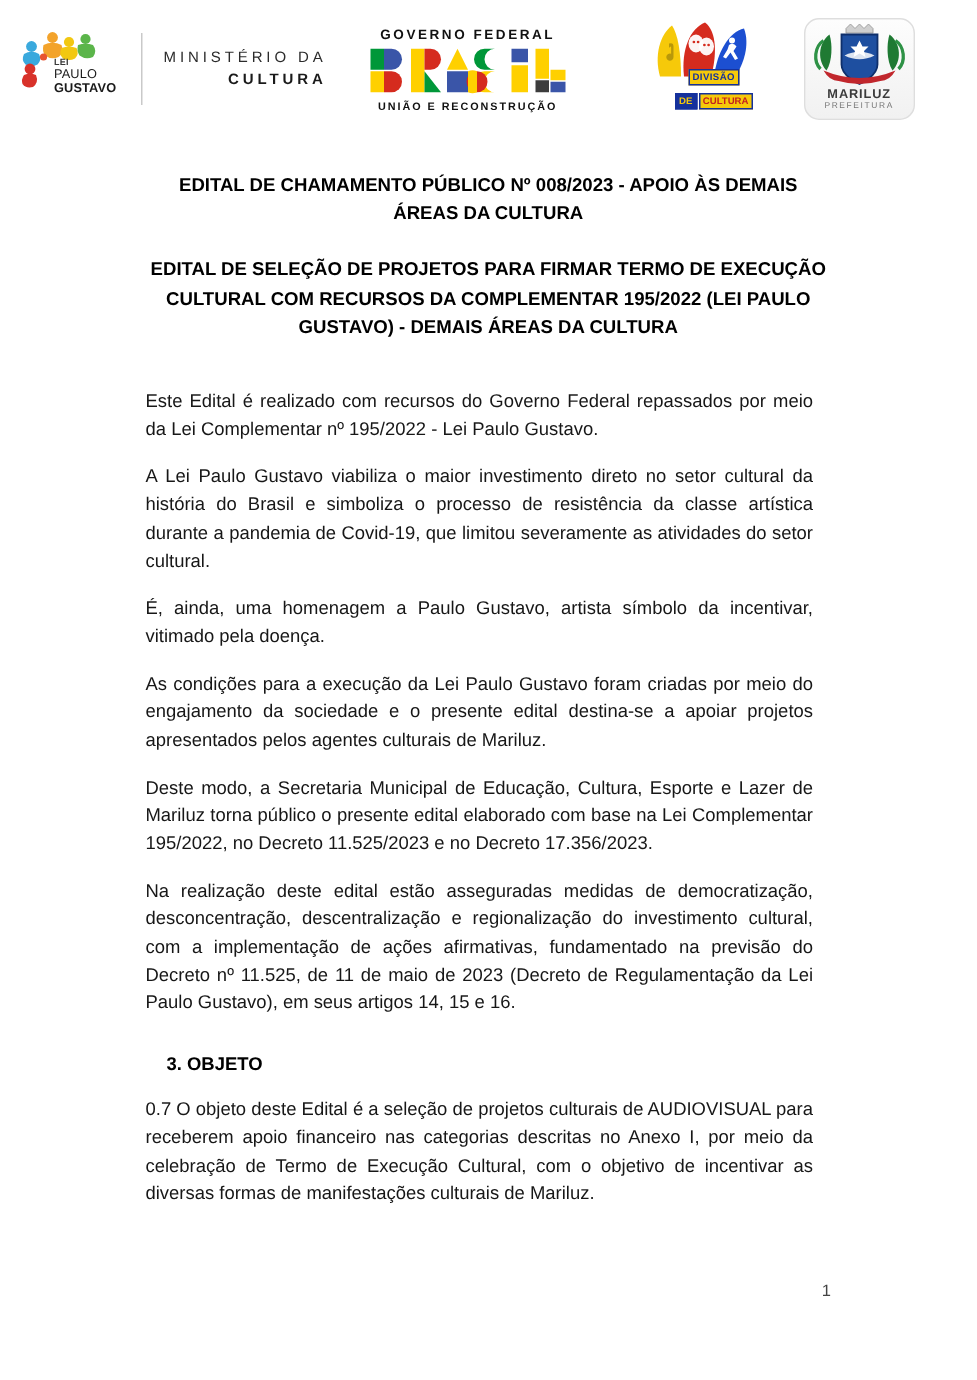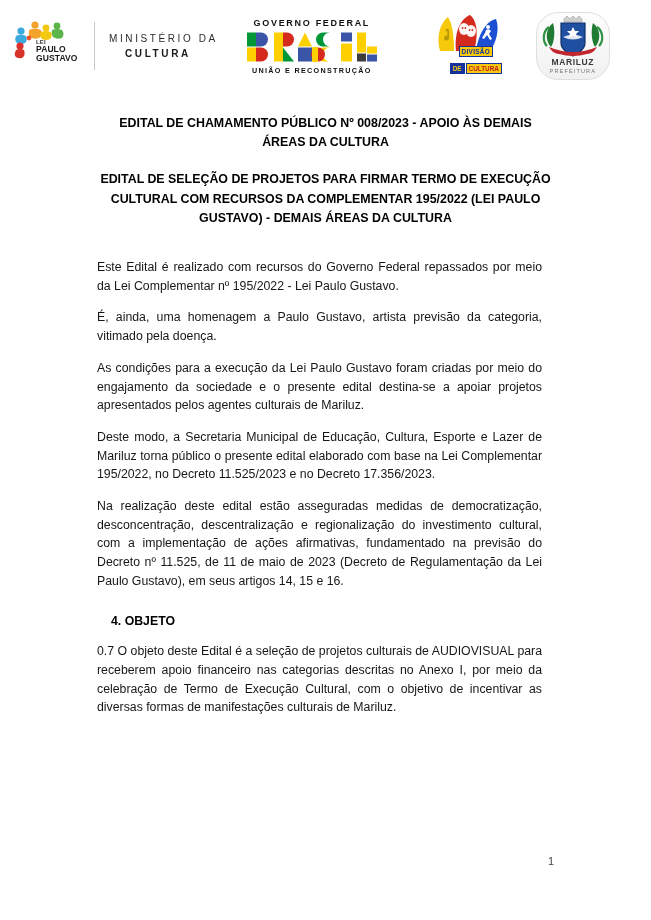--- a/index.html
+++ b/index.html
@@ -40,35 +40,35 @@
     width: 56px;
     height: 40px;
   }
   .lpg-text {
     position: absolute;
     left: 26px;
     top: 22px;
     line-height: 1.0;
   }
   .lpg-text .l1 { font-size: 6px; font-weight: bold; color: #3a3a3a; letter-spacing: .2px;}
-  .lpg-text .l2 { font-size: 8.5px; font-weight: bold; color: #1a1a1a; letter-spacing: .1px;}
+  .lpg-text .l2 { font-size: 8.5px; font-weight: normal; color: #1a1a1a; letter-spacing: .1px;}
   .lpg-text .l3 { font-size: 8.5px; font-weight: bold; color: #1a1a1a; letter-spacing: .1px;}
 
   .divider-v {
     width: 1px;
     height: 48px;
     background: #c9c9c9;
     margin: 0 14px 0 6px;
     flex: 0 0 auto;
   }
 
   
   .minc {
     flex: 0 0 auto;
-    text-align: left;
+    text-align: right;
     line-height: 1.55;
     padding-right: 4px;
   }
   .minc .m1 {
     font-size: 10px;
     letter-spacing: 2.6px;
     color: #2b2b2b;
   }
   .minc .m2 {
     font-size: 10px;
@@ -157,21 +157,21 @@
   }
 
   
   .mariluz {
     flex: 0 0 auto;
     margin-left: 18px;
     width: 74px;
     height: 68px;
     background: linear-gradient(180deg,#fdfdfd 0%, #f1f1f1 100%);
     border: 1px solid #dedede;
-    border-radius: 22px;
+    border-radius: 10px;
     position: relative;
     box-sizing: border-box;
   }
   .mariluz .ml-text {
     position: absolute;
     left: 0; right: 0; bottom: 5px;
     text-align: center;
   }
   .mariluz .ml-1 {
     font-size: 8.5px; font-weight: bold; color: #3b3b3b; letter-spacing: .6px;
@@ -347,23 +347,24 @@
 
 </div>
 
 <div class="page">
 
   <div class="doc-title">EDITAL DE CHAMAMENTO PÚBLICO Nº 008/2023 - APOIO ÀS DEMAIS ÁREAS DA CULTURA</div>
 
   <div class="doc-subtitle">EDITAL DE SELEÇÃO DE PROJETOS PARA FIRMAR TERMO DE EXECUÇÃO CULTURAL COM RECURSOS DA COMPLEMENTAR 195/2022 (LEI PAULO GUSTAVO) - DEMAIS ÁREAS DA CULTURA</div>
 
   <p class="body first">Este Edital é realizado com recursos do Governo Federal repassados por meio da Lei Complementar nº 195/2022 - Lei Paulo Gustavo.</p>
-  <p class="body">É, ainda, uma homenagem a Paulo Gustavo, artista previsão da categoria, vitimado pela doença.</p>
+  <p class="body">A Lei Paulo Gustavo viabiliza o maior investimento direto no setor cultural da história do Brasil e simboliza o processo de resistência da classe artística durante a pandemia de Covid-19, que limitou severamente as atividades do setor cultural.</p>
+  <p class="body">É, ainda, uma homenagem a Paulo Gustavo, artista símbolo da incentivar, vitimado pela doença.</p>
   <p class="body">As condições para a execução da Lei Paulo Gustavo foram criadas por meio do engajamento da sociedade e o presente edital destina-se a apoiar projetos apresentados pelos agentes culturais de Mariluz.</p>
   <p class="body">Deste modo, a Secretaria Municipal de Educação, Cultura, Esporte e Lazer de Mariluz torna público o presente edital elaborado com base na Lei Complementar 195/2022, no Decreto 11.525/2023 e no Decreto 17.356/2023.</p>
   <p class="body">Na realização deste edital estão asseguradas medidas de democratização, desconcentração, descentralização e regionalização do investimento cultural, com a implementação de ações afirmativas, fundamentado na previsão do Decreto nº 11.525, de 11 de maio de 2023 (Decreto de Regulamentação da Lei Paulo Gustavo), em seus artigos 14, 15 e 16.</p>
 
-  <h2 class="section">4. OBJETO</h2>
+  <h2 class="section">3. OBJETO</h2>
   <p class="body">0.7 O objeto deste Edital é a seleção de projetos culturais de AUDIOVISUAL para receberem apoio financeiro nas categorias descritas no Anexo I, por meio da celebração de Termo de Execução Cultural, com o objetivo de incentivar as diversas formas de manifestações culturais de Mariluz.</p>
 
 </div>
 
 <div class="page-number">1</div>
 
 </body></html>

